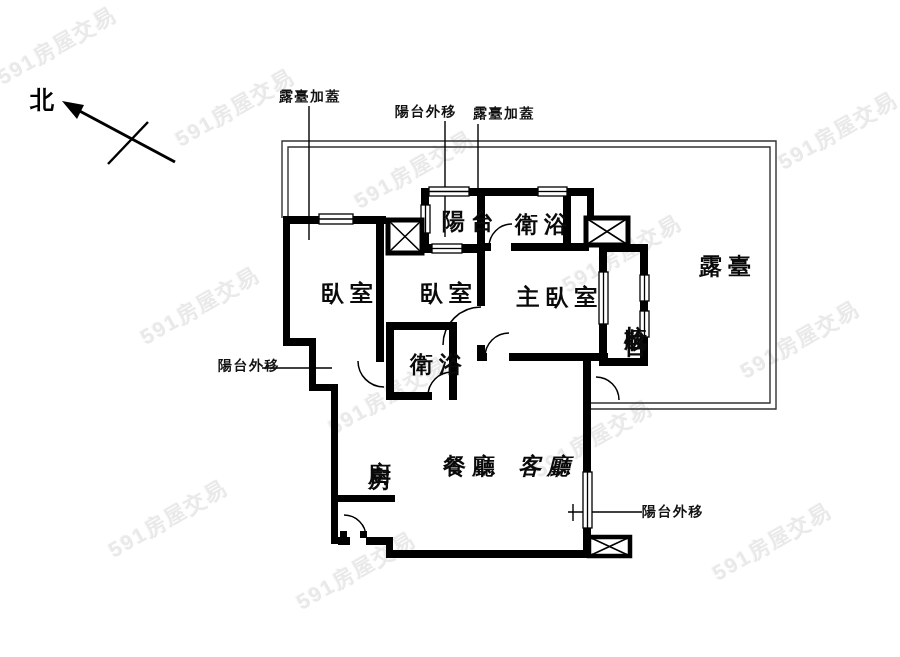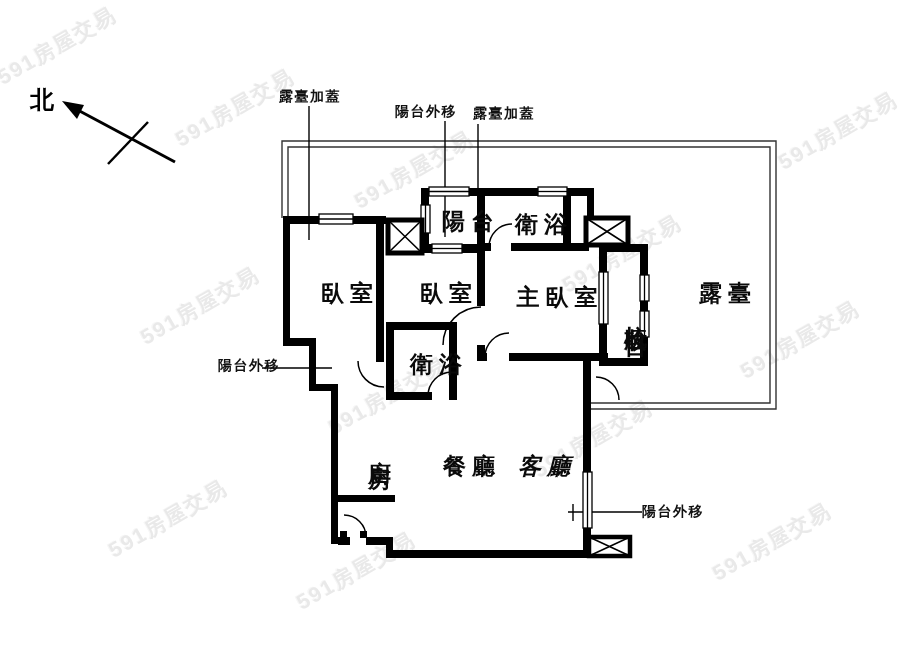--- a/index.html
+++ b/index.html
@@ -157,21 +157,21 @@
 
   <div class="compass-label">北</div>
 
   <div class="layer" id="room-layer">
       <div class="room-label" style="left: 334px; top: 293px;">臥室</div>
       <div class="room-label" style="left: 455px; top: 221px;">陽台</div>
       <div class="room-label" style="left: 528px; top: 224px;">衛浴</div>
       <div class="room-label" style="left: 433px; top: 293px;">臥室</div>
       <div class="room-label" style="left: 544px; top: 297px;">主臥室</div>
       <div class="room-label vertical" style="left: 622px; top: 313px;">梳妝台</div>
-      <div class="room-label" style="left: 712px; top: 293px; text-align: center;">露臺</div>
+      <div class="room-label" style="left: 712px; top: 266px; text-align: center;">露臺</div>
       <div class="room-label" style="left: 423px; top: 364px;">衛浴</div>
       <div class="room-label vertical" style="left: 366px; top: 446px;">廚房</div>
       <div class="room-label" style="left: 431px; top: 466px; margin-left: 25px;">餐廳</div>
       <div class="room-label" style="left: 531px; top: 466px; font-style: italic;">客廳</div>
     </div>
   <div class="layer" id="annotation-layer">
       <div class="ann-label" style="left: 310px; top: 97px;">露臺加蓋</div>
       <div class="ann-label" style="left: 426px; top: 112px;">陽台外移</div>
       <div class="ann-label" style="left: 504px; top: 114px;">露臺加蓋</div>
       <div class="ann-label" style="left: 249px; top: 366px;">陽台外移</div>

